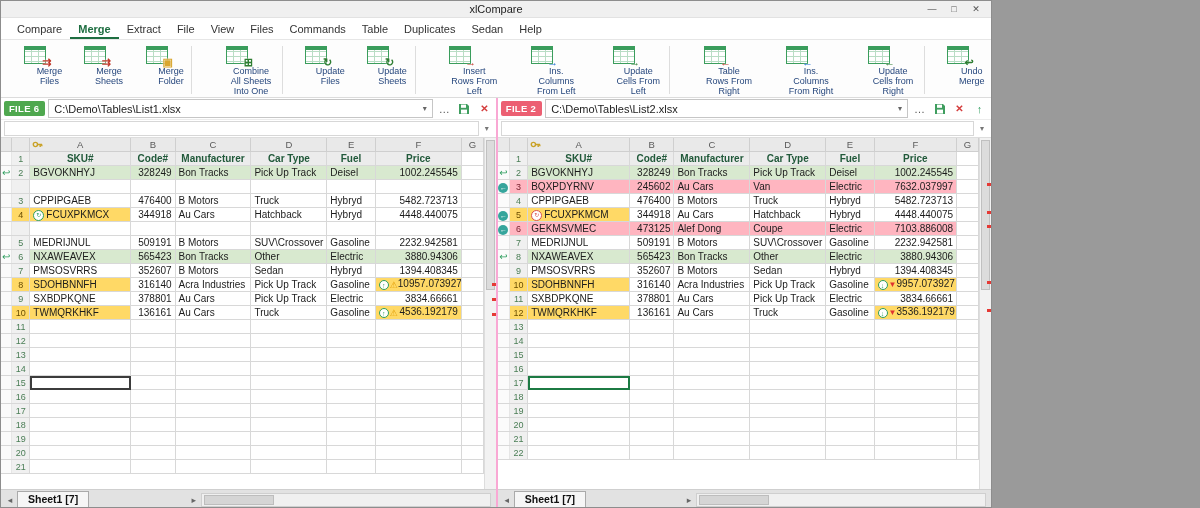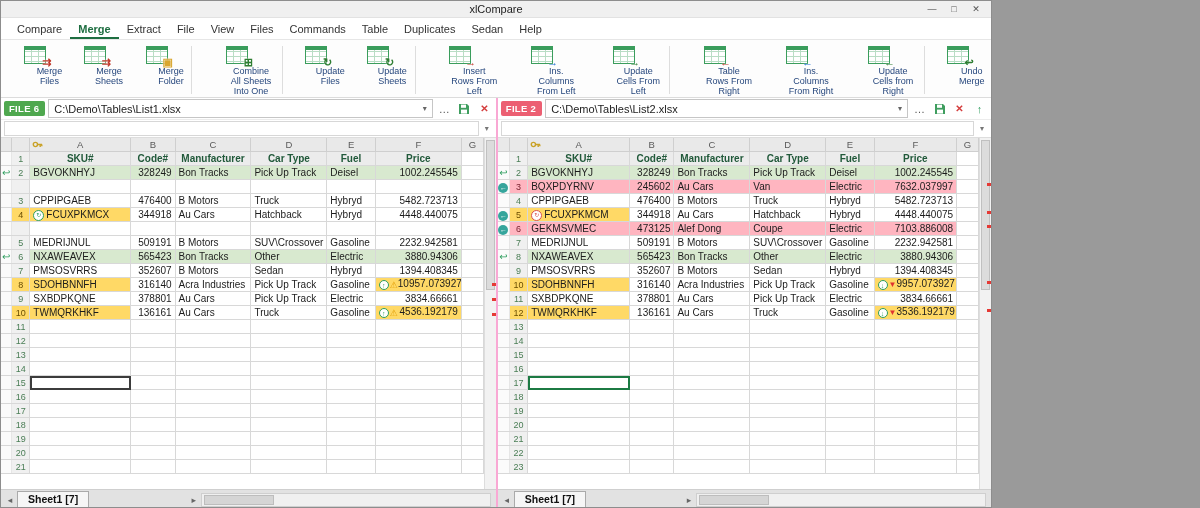--- a/index.html
+++ b/index.html
@@ -832,31 +832,20 @@
                 <td class="gut"></td>
                 <td class="num">22</td>
                 <td class="cell"></td>
                 <td class="cell ar"></td>
                 <td class="cell"></td>
                 <td class="cell"></td>
                 <td class="cell"></td>
                 <td class="cell ar"></td>
                 <td class="cell"></td>
               </tr>
-              <tr>
-                <td class="gut"></td>
-                <td class="num">23</td>
-                <td class="cell"></td>
-                <td class="cell ar"></td>
-                <td class="cell"></td>
-                <td class="cell"></td>
-                <td class="cell"></td>
-                <td class="cell ar"></td>
-                <td class="cell"></td>
-              </tr>
             </tbody>
           </table>
           <div class="vscroll">
             <div class="vthumb"></div>
             <div class="vmark" style="top: 45px;"></div>
             <div class="vmark" style="top: 73px;"></div>
             <div class="vmark" style="top: 87px;"></div>
             <div class="vmark" style="top: 143px;"></div>
             <div class="vmark" style="top: 171px;"></div>
           </div>

